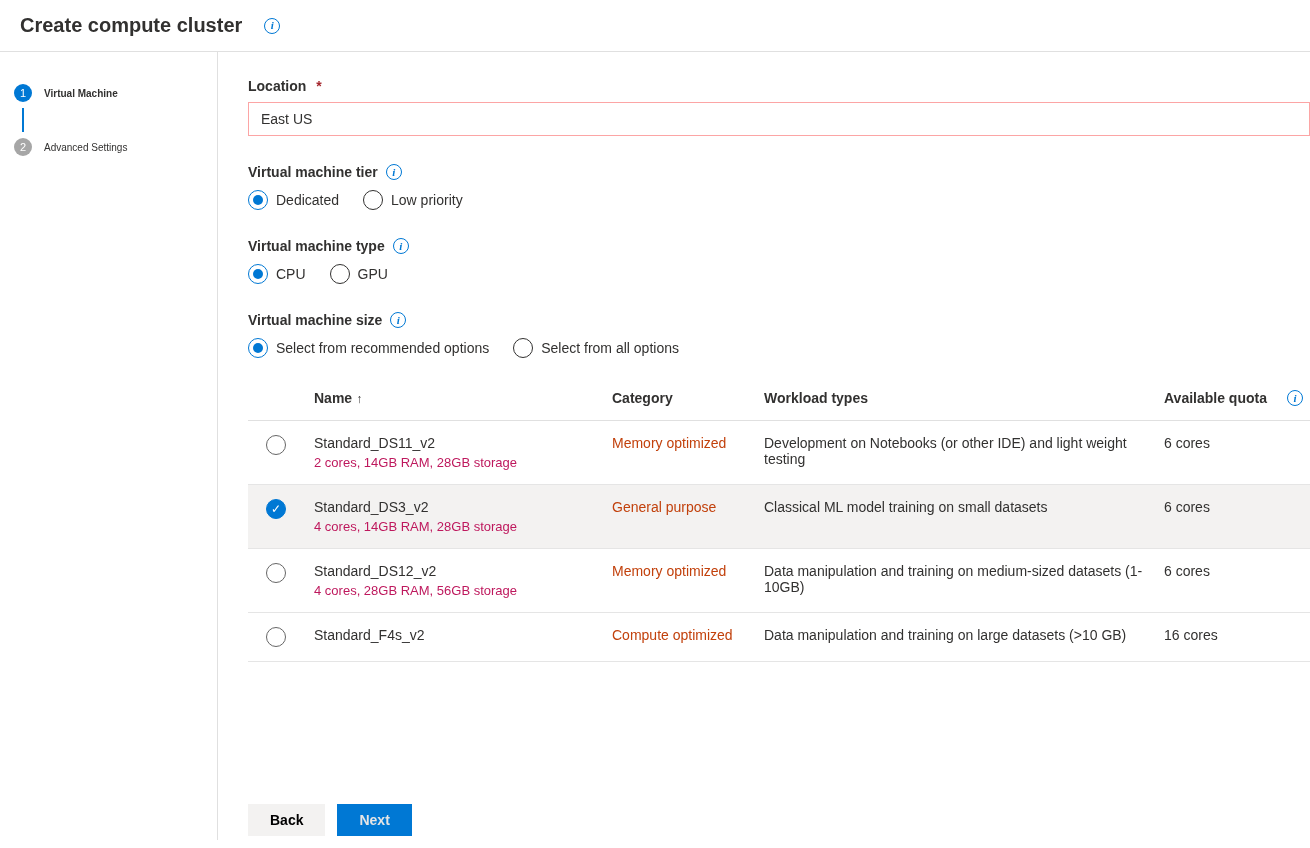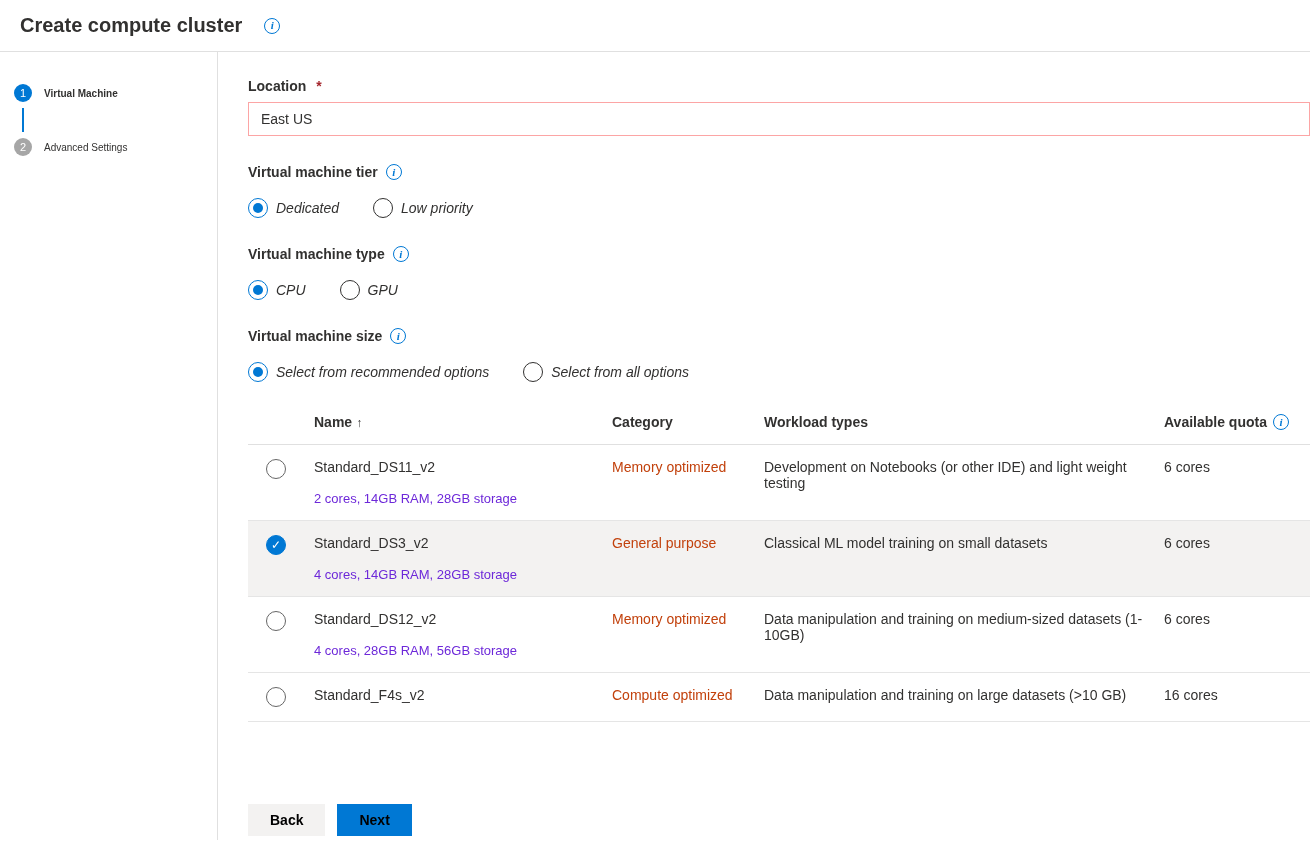--- a/index.html
+++ b/index.html
@@ -95,23 +95,22 @@
       width: 100%;
       border: 1px solid #fca5a5;
       padding: 8px 12px;
       font-size: 14px;
       background: #fff;
       cursor: pointer;
     }
     .section { margin-bottom: 28px; }
     .radio-row {
       display: flex;
-      gap: 34px;
-      margin-top: 10px;
-      font-style: italic;
+      gap: 24px;
+      margin-top: 2px;
     }
     .radio-item {
       display: flex;
       align-items: center;
       gap: 8px;
       cursor: pointer;
     }
     .radio-outer {
       width: 20px;
       height: 20px;
@@ -133,59 +132,59 @@
     .table-head {
       display: flex;
       padding: 14px 0;
       border-bottom: 1px solid #e0e0e0;
       font-weight: 600;
     }
     .col-radio { width: 66px; padding-left: 18px; flex-shrink:0;}
     .col-name { width: 298px; flex-shrink:0;}
     .col-cat { width: 152px; flex-shrink:0;}
     .col-work { width: 400px; padding-right:20px; flex-shrink:0;}
-    .col-quota { flex:1; display:flex; align-items:flex-start; gap:6px;}
+    .col-quota { flex:1; display:flex; align-items:flex-start; gap:20px;}
     .sort-arrow { font-size:12px; margin-left:4px;}
     .table-row {
       display: flex;
       padding: 14px 0;
       border-bottom: 1px solid #e5e5e5;
       cursor: pointer;
       align-items:flex-start;
     }
     .table-row.selected { background: #f3f2f1; }
     .row-radio {
       width: 20px; height: 20px; border:1.5px solid #666; border-radius:50%;
       display:flex; align-items:center; justify-content:center;
     }
     .row-radio.checked {
       background:#0078d4; border-color:#0078d4; color:#fff;
     }
     .checkmark { font-size:12px; }
     .vm-name { font-size:14px; }
-    .vm-spec { font-size:13px; color:#6d28d9; margin-top:16px;}
+    .vm-spec { font-size:13px; color:#be185d; margin-top:4px;}
     .cat-link { color:#c2410c; cursor:pointer;}
     .footer {
       position: absolute;
       bottom: 0;
       left: 30px;
       display: flex;
       gap: 12px;
       padding: 0 0 4px 0;
       background:#fff;
     }
     .btn {
       padding: 8px 22px;
       font-size: 14px;
       font-weight:600;
       border: none;
       cursor: pointer;
     }
     .btn-back { background:#f3f2f1; color:#000000;}
-    .btn-next { background:#0078d4; color:#000000;text-align:right;}
+    .btn-next { background:#0078d4; color:#e5e5e5;text-align:right;}
   </style>
 </head>
 <body>
 
 <div class="header">
   <h1>Create compute cluster</h1>
   <span class="info-icon">i</span>
 </div>
 
 <div class="content">

